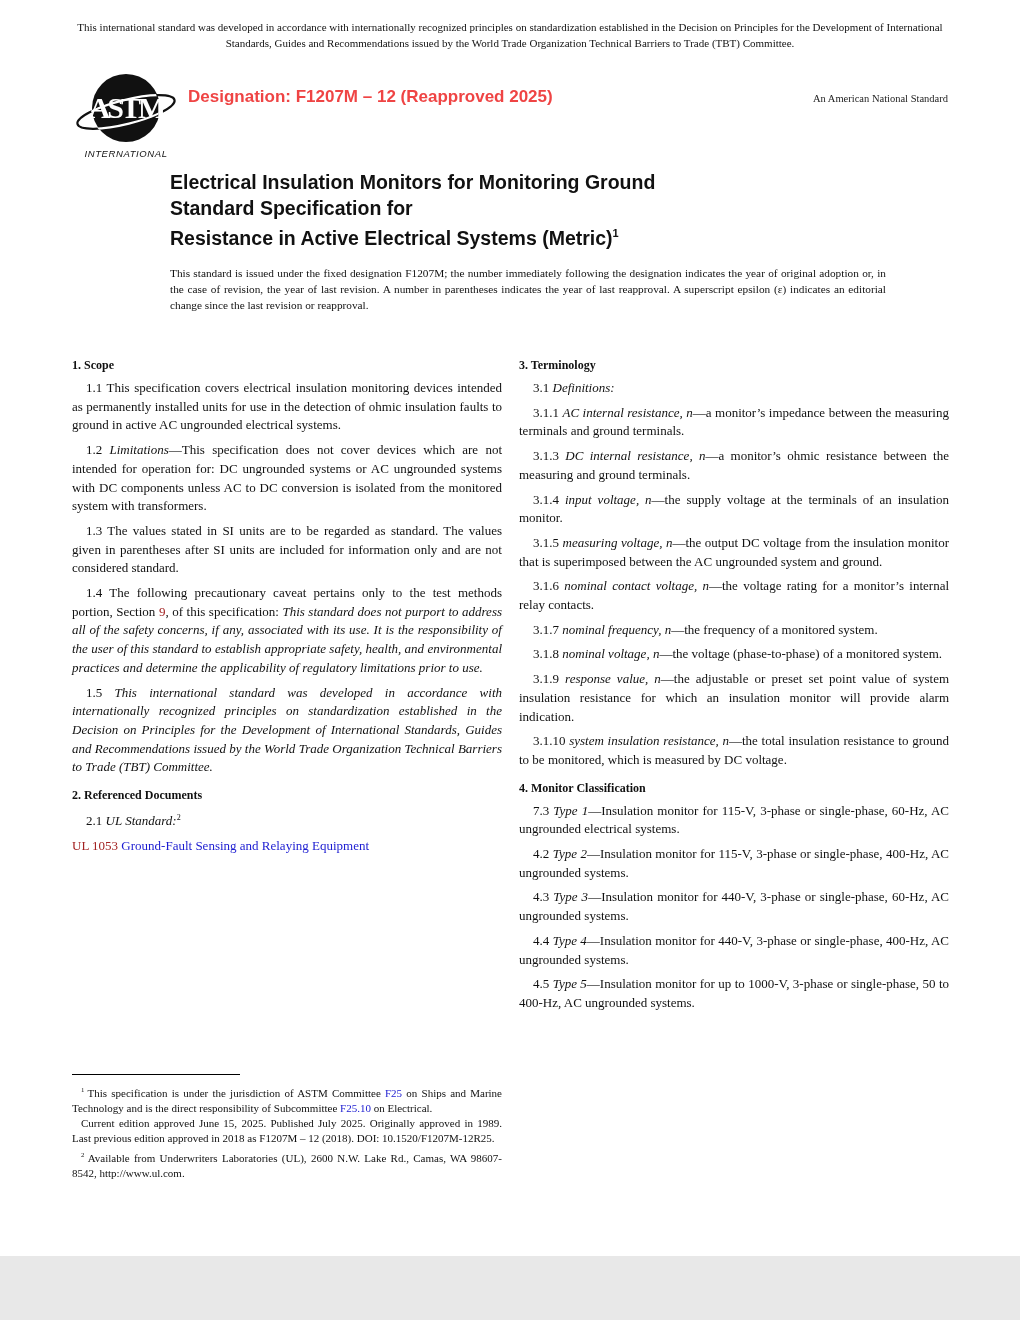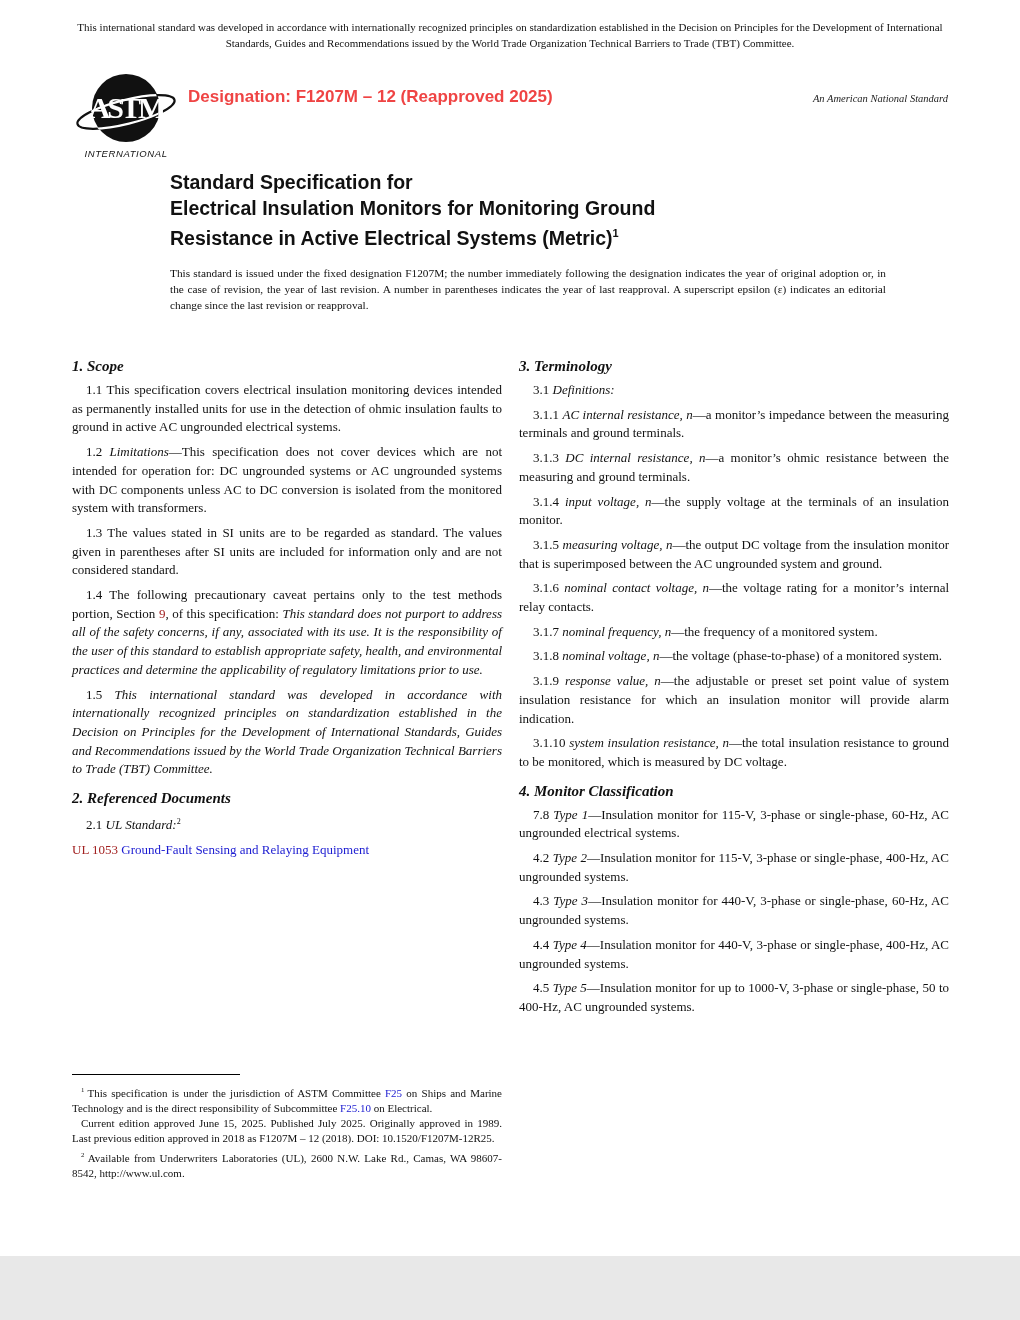--- a/index.html
+++ b/index.html
@@ -8,35 +8,35 @@
 
   .notice{position:absolute;top:20px;left:62px;width:896px;text-align:center;
           font-size:11px;line-height:15.5px;color:#111;}
 
   .header{position:absolute;top:72px;left:72px;width:876px;height:92px;}
   .logo{position:absolute;left:2px;top:0;width:104px;text-align:center;}
   .logo-caption{font-family:"Liberation Sans", sans-serif;font-weight:normal;font-style:italic;
                 font-size:9.5px;letter-spacing:0.6px;margin-top:-2px;color:#111;}
   .designation{position:absolute;left:116px;top:15px;font-family:"Liberation Sans", sans-serif;
                font-weight:bold;font-size:17px;color:#ef4444;}
-  .ans{position:absolute;right:0;top:21px;font-size:10.5px;color:#222;font-style:italic;}
+  .ans{position:absolute;right:0;top:21px;font-size:10.5px;color:#222;}
 
   .title-block{position:absolute;top:170px;left:170px;width:660px;
                font-family:"Liberation Sans", sans-serif;font-weight:bold;
                font-size:19.5px;line-height:25.5px;color:#111;}
   .title-block sup{font-size:11px;vertical-align:super;}
 
   .issued{position:absolute;top:266px;left:170px;width:716px;font-size:11.3px;
           line-height:15.8px;text-align:justify;color:#111;}
 
   .cols{position:absolute;top:347px;left:72px;width:878px;display:flex;gap:17px;}
   .col{width:430px;}
   .col-left{display:flex;flex-direction:column;height:834px;}
   .col > :first-child{margin-top:0;}
-  h2.sec-h{font-size:15px;font-weight:bold;margin:11px 0 3px 0;font-family:"Liberation Serif", serif;font-style:italic;}
+  h2.sec-h{font-size:12px;font-weight:bold;margin:11px 0 3px 0;font-family:"Liberation Serif", serif;}
   p.body-p{font-size:13px;line-height:18.7px;text-align:justify;margin:6px 0 0 0;text-indent:14px;}
   p.noindent{text-indent:0;}
 
   .fn-block{margin-top:auto;}
   .fn-rule{width:168px;border-top:1px solid #000;margin:0 0 7px 0;}
   .fn-block p{font-size:11px;line-height:15.3px;text-align:justify;margin:0;text-indent:9px;}
 
   .r-i{font-style:italic;}
   .r-red{color:var(--link-red,#a22121);}
   .r-blue{color:var(--link-blue,#1b1bd1);}
@@ -66,22 +66,22 @@
         <ellipse cx="52" cy="40" rx="50" ry="12" fill="none" stroke="#fff" stroke-width="2.2" transform="rotate(-14 52 40)" clip-path="url(#globeClip)"></ellipse>
         <text x="52" y="46" text-anchor="middle" fill="#fff" font-family="Liberation Serif, serif" font-weight="bold" font-size="30" letter-spacing="-3">ASTM</text>
       </svg>
       <div class="logo-caption">INTERNATIONAL</div>
     </div>
     <div class="designation">Designation: F1207M – 12 (Reapproved 2025)</div>
     <div class="ans">An American National Standard</div>
   </div>
 
   <div class="title-block">
+    <div>Electrical Insulation Monitors for Monitoring Ground</div>
     <div>Standard Specification for</div>
-    <div>Electrical Insulation Monitors for Monitoring Ground</div>
     <div><span>Resistance in Active Electrical Systems (Metric)</span><sup>1</sup></div>
   </div>
 
   <div class="issued">This standard is issued under the fixed designation F1207M; the number immediately following the designation indicates the year of original adoption or, in the case of revision, the year of last revision. A number in parentheses indicates the year of last reapproval. A superscript epsilon (ε) indicates an editorial change since the last revision or reapproval.</div>
 
   <div class="cols">
     <div class="col col-left">
       <div>
           <h2 class="sec-h">1. Scope</h2>
           <p class="body-p"><span>1.1 This specification covers electrical insulation monitoring devices intended as permanently installed units for use in the detection of ohmic insulation faults to ground in active AC ungrounded electrical systems.</span></p>
@@ -109,21 +109,21 @@
           <p class="body-p"><span>3.1.1 </span><span class="r-i">AC internal resistance, n</span><span>—a monitor’s impedance between the measuring terminals and ground terminals.</span></p>
           <p class="body-p"><span>3.1.3 </span><span class="r-i">DC internal resistance, n</span><span>—a monitor’s ohmic resistance between the measuring and ground terminals.</span></p>
           <p class="body-p"><span>3.1.4 </span><span class="r-i">input voltage, n</span><span>—the supply voltage at the terminals of an insulation monitor.</span></p>
           <p class="body-p"><span>3.1.5 </span><span class="r-i">measuring voltage, n</span><span>—the output DC voltage from the insulation monitor that is superimposed between the AC ungrounded system and ground.</span></p>
           <p class="body-p"><span>3.1.6 </span><span class="r-i">nominal contact voltage, n</span><span>—the voltage rating for a monitor’s internal relay contacts.</span></p>
           <p class="body-p"><span>3.1.7 </span><span class="r-i">nominal frequency, n</span><span>—the frequency of a monitored system.</span></p>
           <p class="body-p"><span>3.1.8 </span><span class="r-i">nominal voltage, n</span><span>—the voltage (phase-to-phase) of a monitored system.</span></p>
           <p class="body-p"><span>3.1.9 </span><span class="r-i">response value, n</span><span>—the adjustable or preset set point value of system insulation resistance for which an insulation monitor will provide alarm indication.</span></p>
           <p class="body-p"><span>3.1.10 </span><span class="r-i">system insulation resistance, n</span><span>—the total insulation resistance to ground to be monitored, which is measured by DC voltage.</span></p>
           <h2 class="sec-h">4. Monitor Classification</h2>
-          <p class="body-p"><span>7.8 </span><span class="r-i">Type 1</span><span>—Insulation monitor for 115-V, 3-phase or single-phase, 60-Hz, AC ungrounded electrical systems.</span></p>
+          <p class="body-p"><span>7.3 </span><span class="r-i">Type 1</span><span>—Insulation monitor for 115-V, 3-phase or single-phase, 60-Hz, AC ungrounded electrical systems.</span></p>
           <p class="body-p"><span>4.2 </span><span class="r-i">Type 2</span><span>—Insulation monitor for 115-V, 3-phase or single-phase, 400-Hz, AC ungrounded systems.</span></p>
           <p class="body-p"><span>4.3 </span><span class="r-i">Type 3</span><span>—Insulation monitor for 440-V, 3-phase or single-phase, 60-Hz, AC ungrounded systems.</span></p>
           <p class="body-p"><span>4.4 </span><span class="r-i">Type 4</span><span>—Insulation monitor for 440-V, 3-phase or single-phase, 400-Hz, AC ungrounded systems.</span></p>
           <p class="body-p"><span>4.5 </span><span class="r-i">Type 5</span><span>—Insulation monitor for up to 1000-V, 3-phase or single-phase, 50 to 400-Hz, AC ungrounded systems.</span></p>
         </div>
     </div>
   </div>
 
   <div class="copyright">Copyright © ASTM International, 100 Barr Harbor Drive, PO Box C700, West Conshohocken, PA 19428-2959. United States</div>
   <div class="pagenum">1</div>

